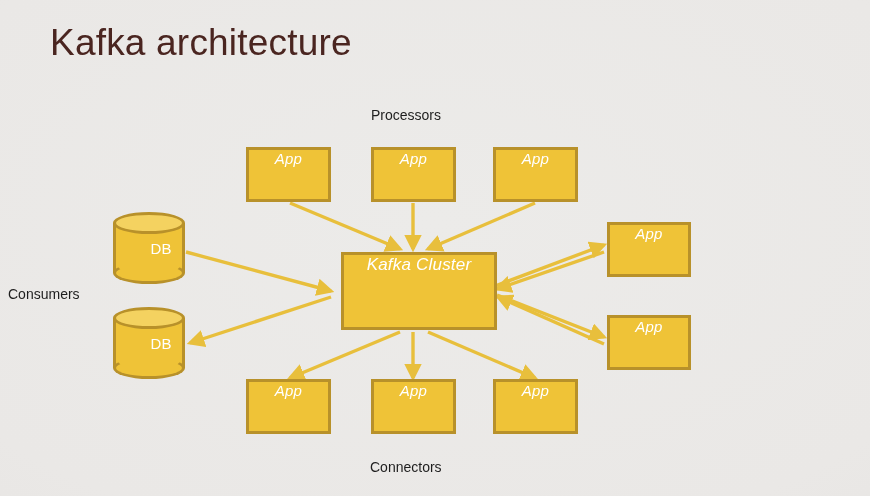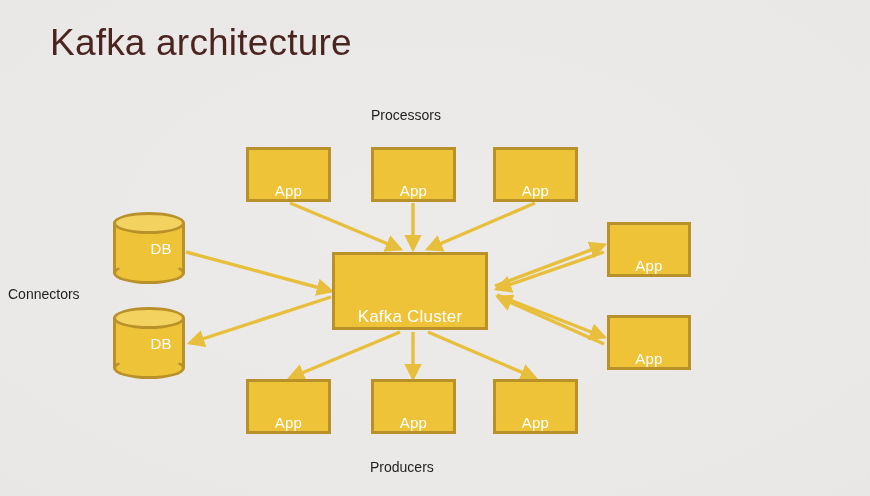--- a/index.html
+++ b/index.html
@@ -41,26 +41,27 @@
     width: 870px;
     height: 496px;
   }
   
   .node {
     position: absolute;
     box-sizing: border-box;
     background: #efc337;
     border: 3px solid #b8912a;
     display: flex;
-    align-items: flex-end;
+    align-items: flex-start;
     justify-content: center;
     color: #ffffff;
     font-size: 15px;
     font-weight: normal;
     letter-spacing: 0.2px;
+    font-style: italic;
   }
   .node.cluster {
     font-size: 17px;
   }
   
   .db {
     position: absolute;
   }
   .db .cyl-body {
     position: absolute;
@@ -147,22 +148,22 @@
       <line x1="497" y1="295" x2="604" y2="337"></line>
       <line x1="604" y1="344" x2="498" y2="297"></line>
 
       <line x1="400" y1="332" x2="290" y2="378"></line>
       <line x1="413" y1="332" x2="413" y2="378"></line>
       <line x1="428" y1="332" x2="535" y2="378"></line>
     </g>
   </svg>
 
   <div class="caption" style="left:371px; top:106px;">Processors</div>
-  <div class="caption" style="left:370px; top:458px;">Producers</div>
-  <div class="caption" style="left:8px; top:285px;">Connectors</div>
+  <div class="caption" style="left:370px; top:458px;">Connectors</div>
+  <div class="caption" style="left:8px; top:285px;">Consumers</div>
 
   <div class="node" style="left:246px; top:147px; width:85px; height:55px;">
     <span>App</span>
   </div>
   <div class="node" style="left:371px; top:147px; width:85px; height:55px;">
     <span>App</span>
   </div>
   <div class="node" style="left:493px; top:147px; width:85px; height:55px;">
     <span>App</span>
   </div>
@@ -190,17 +191,17 @@
     <div class="cyl-top"></div>
     <div class="cyl-label">DB</div>
   </div>
   <div class="db" style="left:113px; top:307px; width:72px; height:72px;">
     <div class="cyl-body"></div>
     <div class="cyl-bottom"></div>
     <div class="cyl-top"></div>
     <div class="cyl-label">DB</div>
   </div>
 
-  <div class="node cluster" style="left:332px; top:252px; width:156px; height:78px;">
+  <div class="node cluster" style="left:341px; top:252px; width:156px; height:78px;">
     <span>Kafka Cluster</span>
   </div>
 
 </div>
 
 </body></html>

